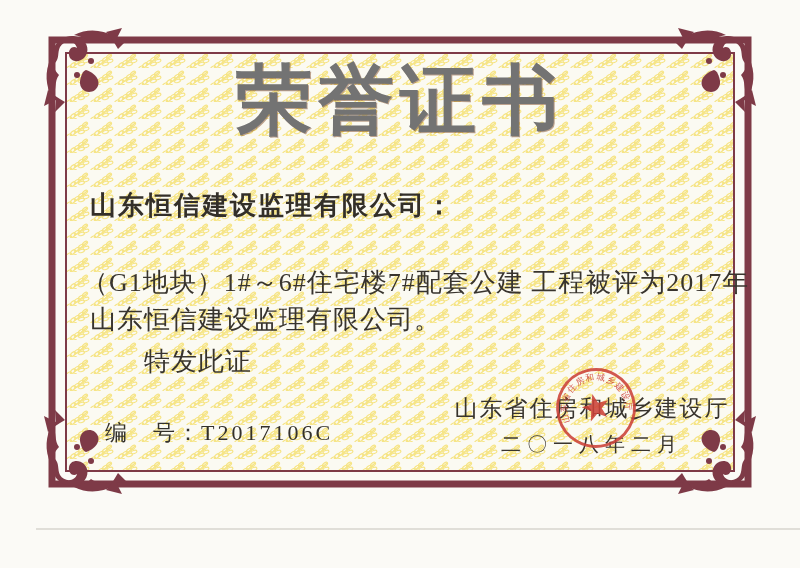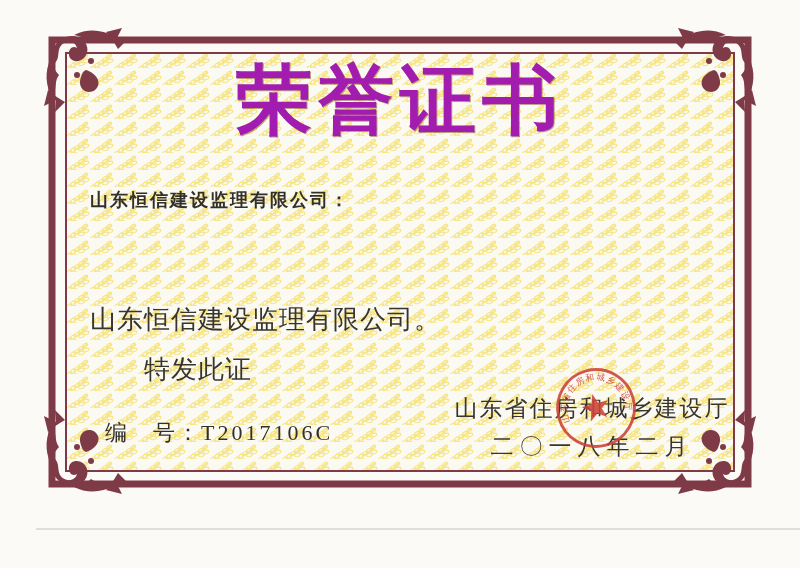--- a/index.html
+++ b/index.html
@@ -9,43 +9,43 @@
     font-family:"Liberation Serif","DejaVu Serif",serif;
   }
   .layer{position:absolute;left:0;top:0;width:800px;height:568px;}
   .bg-svg{z-index:1;}
   .text-layer{z-index:2;}
   .seal-svg{position:absolute;z-index:3;left:548px;top:360px;width:96px;height:96px;}
 
   .title{
     position:absolute;left:67px;top:54px;width:666px;
     text-align:center;font-size:76px;font-weight:bold;line-height:1.2;
-    letter-spacing:6px;color:#a21caf;
+    letter-spacing:6px;color:#737373;
     text-shadow:1px 1px 0 rgba(116,58,20,.45);
     font-family:"DejaVu Serif","Liberation Serif",serif;
   }
   .recipient{
     position:absolute;left:90px;top:188px;
-    font-size:18px;font-weight:bold;letter-spacing:2px;color:#332f29;
+    font-size:26px;font-weight:bold;letter-spacing:2px;color:#332f29;
   }
   .bline{position:absolute;font-size:26px;color:#38342e;letter-spacing:1px;white-space:nowrap;}
   .bline-0{left:138px;top:227px;}
   .bline-1{left:82px;top:265px;}
   .bline-2{left:90px;top:302px;}
-  .bline-3{left:144px;top:352px;font-family:Liberation Serif, serif;}
+  .bline-3{left:144px;top:344px;font-family:Liberation Serif, serif;}
 
   .serial{
     position:absolute;left:105px;top:418px;
     font-size:22px;color:#33302b;letter-spacing:2px;
   }
   .serial .num{letter-spacing:3px;font-family:"Liberation Serif","DejaVu Serif",serif;}
 
   .issuer-block{position:absolute;left:442px;top:393px;width:300px;text-align:center;}
   .issuer{font-size:23px;color:#38342e;letter-spacing:2px;white-space:nowrap;}
-  .idate{margin-top:7px;font-size:23px;color:#38342e;letter-spacing:6px;white-space:nowrap;}
+  .idate{margin-top:7px;font-size:20px;color:#38342e;letter-spacing:6px;white-space:nowrap;}
 
   .paper-edge{
     position:absolute;z-index:0;left:36px;top:528px;width:764px;height:2px;
     background:#e0ded8;
   }
 </style>
 </head>
 <body>
 
 <div class="paper-edge"></div>
@@ -97,20 +97,21 @@
     <use href="#corner-orn" transform="translate(44,494) scale(1,-1)"></use>
     <use href="#corner-orn" transform="translate(756,494) scale(-1,-1)"></use>
   </g>
 </svg>
 
 <div class="layer text-layer">
   <div class="title">荣誉证书</div>
 
   <div class="recipient">山东恒信建设监理有限公司：</div>
 
+  <div class="bline bline-1">（G1地块）1#～6#住宅楼7#配套公建 工程被评为2017年</div>
   <div class="bline bline-2">山东恒信建设监理有限公司。</div>
   <div class="bline bline-3">特发此证</div>
 
   <div class="serial">
     <span>编　号：</span><span class="num">T2017106C</span>
   </div>
 
   <div class="issuer-block">
     <div class="issuer">山东省住房和城乡建设厅</div>
     <div class="idate">二〇一八年二月</div>

